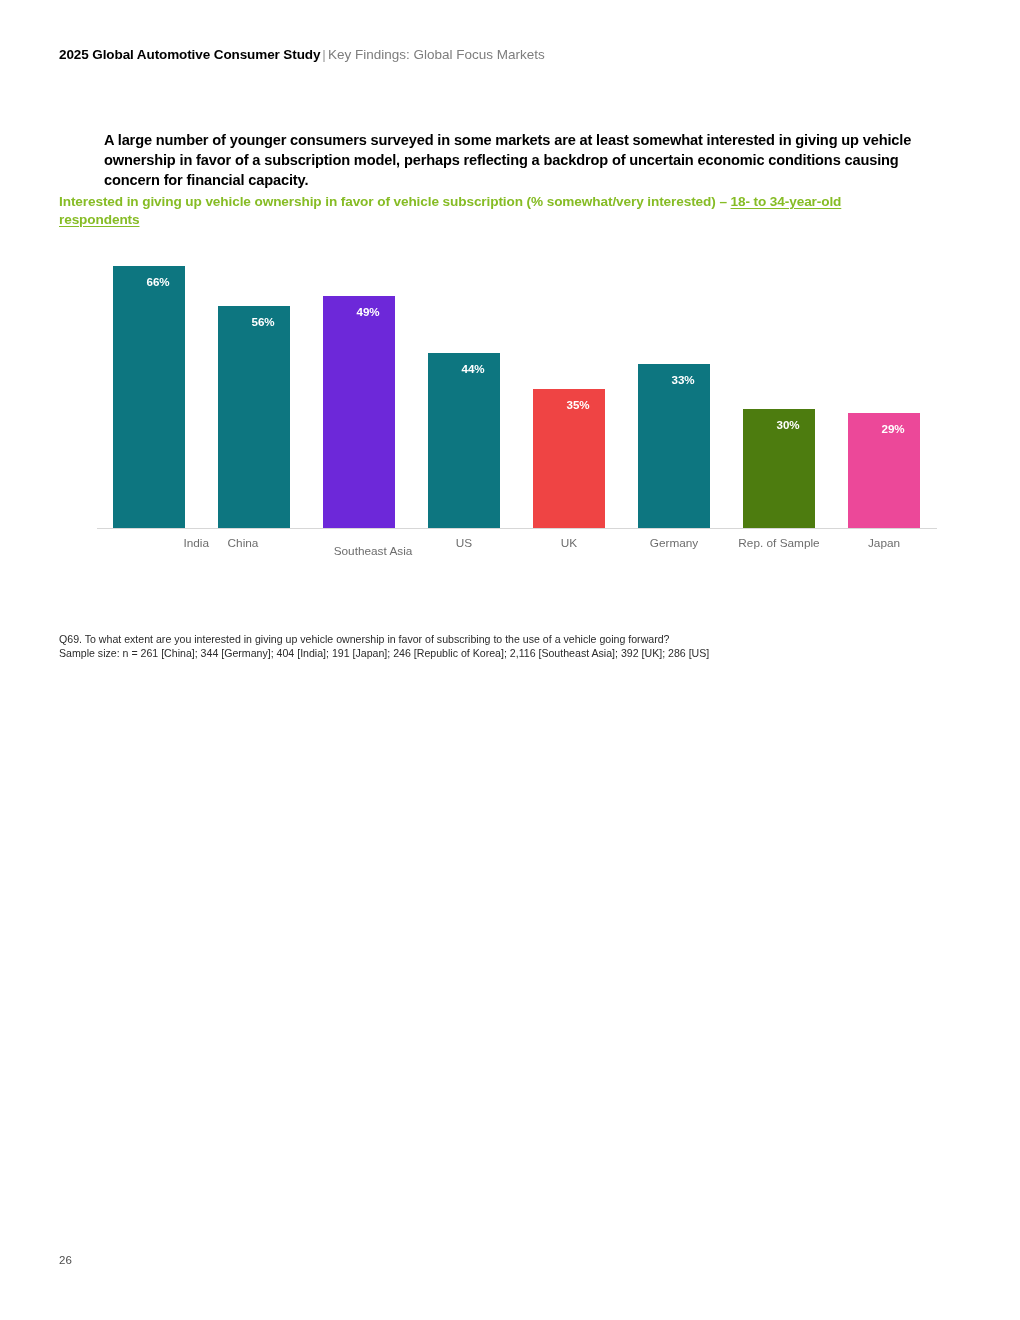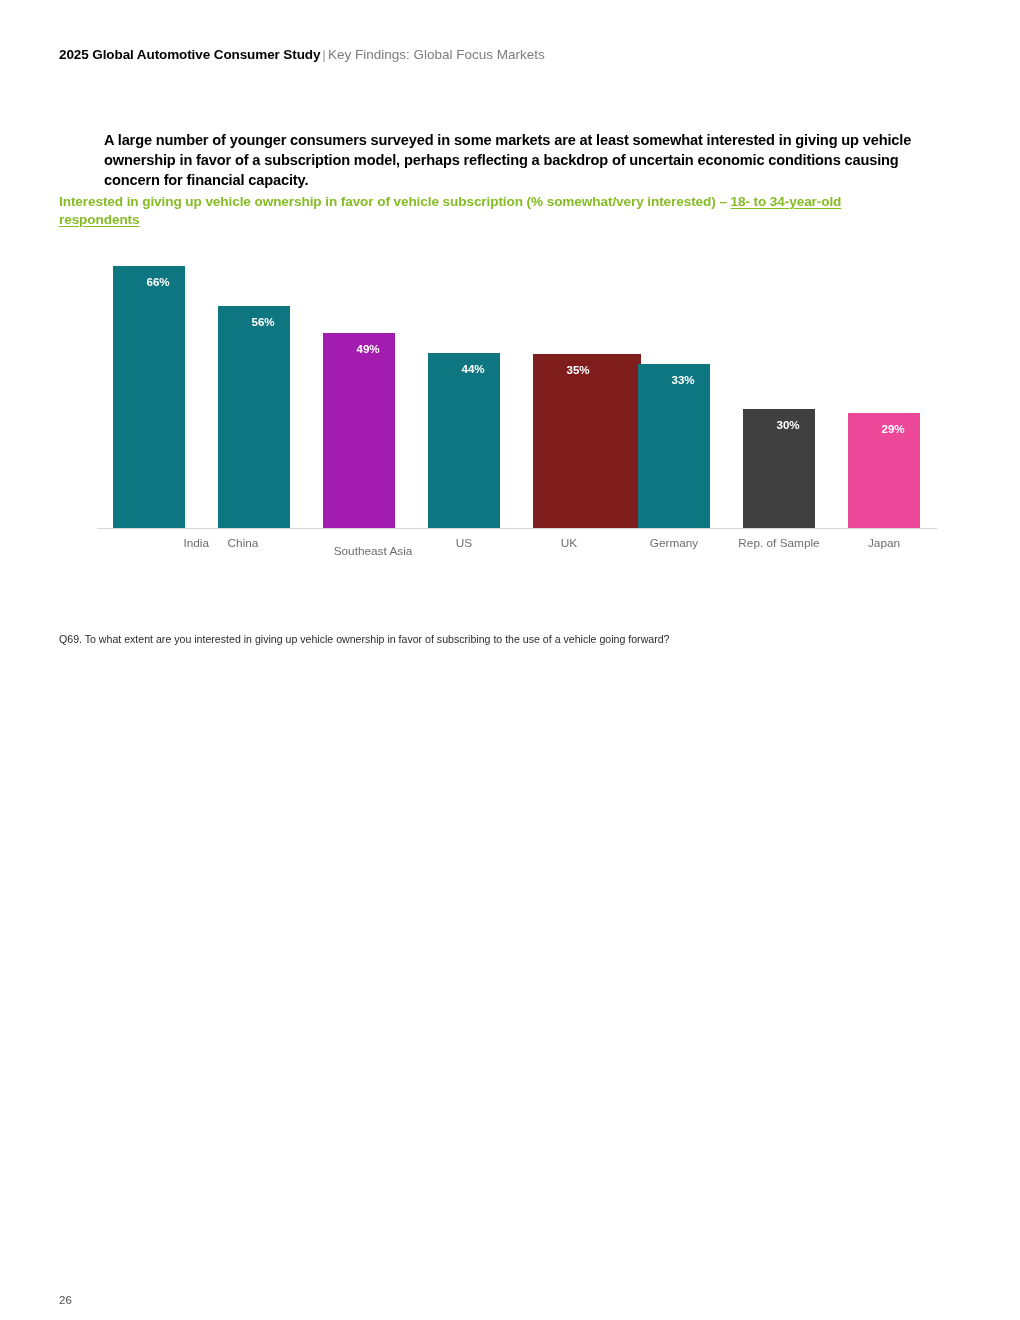--- a/index.html
+++ b/index.html
@@ -139,21 +139,20 @@
     color: #2b2b2b;
   }
 
   
   .page-number {
     position: absolute;
     left: 59px;
     top: 1254px;
     font-size: 11.5px;
     color: #4d4d4d;
-    margin-top: 40px;
   }
 </style>
 </head>
 <body>
 
 <div class="page-header">
   <span class="doc-title">2025 Global Automotive Consumer Study</span><span class="sep">|</span><span class="subtitle">Key Findings: Global Focus Markets</span>
 </div>
 
 <div class="headline">A large number of younger consumers surveyed in some markets are at least somewhat interested in giving up vehicle ownership in favor of a subscription model, perhaps reflecting a backdrop of uncertain economic conditions causing concern for financial capacity.</div>
@@ -169,41 +168,41 @@
         <div class="bar" style="height: 262px; background: rgb(13, 118, 128);">
           <div class="bar-value">66%</div>
         </div>
       </div>
       <div class="bar-group" style="left: 121px;">
         <div class="bar" style="height: 222px; background: rgb(13, 118, 128);">
           <div class="bar-value">56%</div>
         </div>
       </div>
       <div class="bar-group" style="left: 226px;">
-        <div class="bar" style="height: 195px; background: #a21caf;">
+        <div class="bar" style="height: 232px; background: #6d28d9;">
           <div class="bar-value">49%</div>
         </div>
       </div>
       <div class="bar-group" style="left: 331px;">
         <div class="bar" style="height: 175px; background: rgb(13, 118, 128);">
           <div class="bar-value">44%</div>
         </div>
       </div>
       <div class="bar-group" style="left: 436px;">
-        <div class="bar" style="height: 174px; background: #7f1d1d; padding-left: 36px;">
+        <div class="bar" style="height: 139px; background: #ef4444;">
           <div class="bar-value">35%</div>
         </div>
       </div>
       <div class="bar-group" style="left: 541px;">
         <div class="bar" style="height: 164px; background: rgb(13, 118, 128);">
           <div class="bar-value">33%</div>
         </div>
       </div>
       <div class="bar-group" style="left: 646px;">
-        <div class="bar" style="height: 119px; background: #404040;">
+        <div class="bar" style="height: 119px; background: #4d7c0f;">
           <div class="bar-value">30%</div>
         </div>
       </div>
       <div class="bar-group" style="left: 751px;">
         <div class="bar" style="height: 115px; background: #ec4899;">
           <div class="bar-value">29%</div>
         </div>
       </div>
     </div>
   <div class="axis-line"></div>
@@ -214,15 +213,16 @@
       <div class="cat-label" style="left: 307px; color: rgb(109, 109, 109);">US</div>
       <div class="cat-label" style="left: 412px; color: rgb(109, 109, 109);">UK</div>
       <div class="cat-label" style="left: 517px; color: rgb(109, 109, 109);">Germany</div>
       <div class="cat-label" style="left: 622px; color: rgb(109, 109, 109);">Rep. of Sample</div>
       <div class="cat-label" style="left: 727px; color: rgb(109, 109, 109);">Japan</div>
     </div>
 </div>
 
 <div class="footnotes">
   <div>Q69. To what extent are you interested in giving up vehicle ownership in favor of subscribing to the use of a vehicle going forward?</div>
+  <div>Sample size: n = 261 [China]; 344 [Germany]; 404 [India]; 191 [Japan]; 246 [Republic of Korea]; 2,116 [Southeast Asia]; 392 [UK]; 286 [US]</div>
 </div>
 
 <div class="page-number">26</div>
 
 </body></html>

